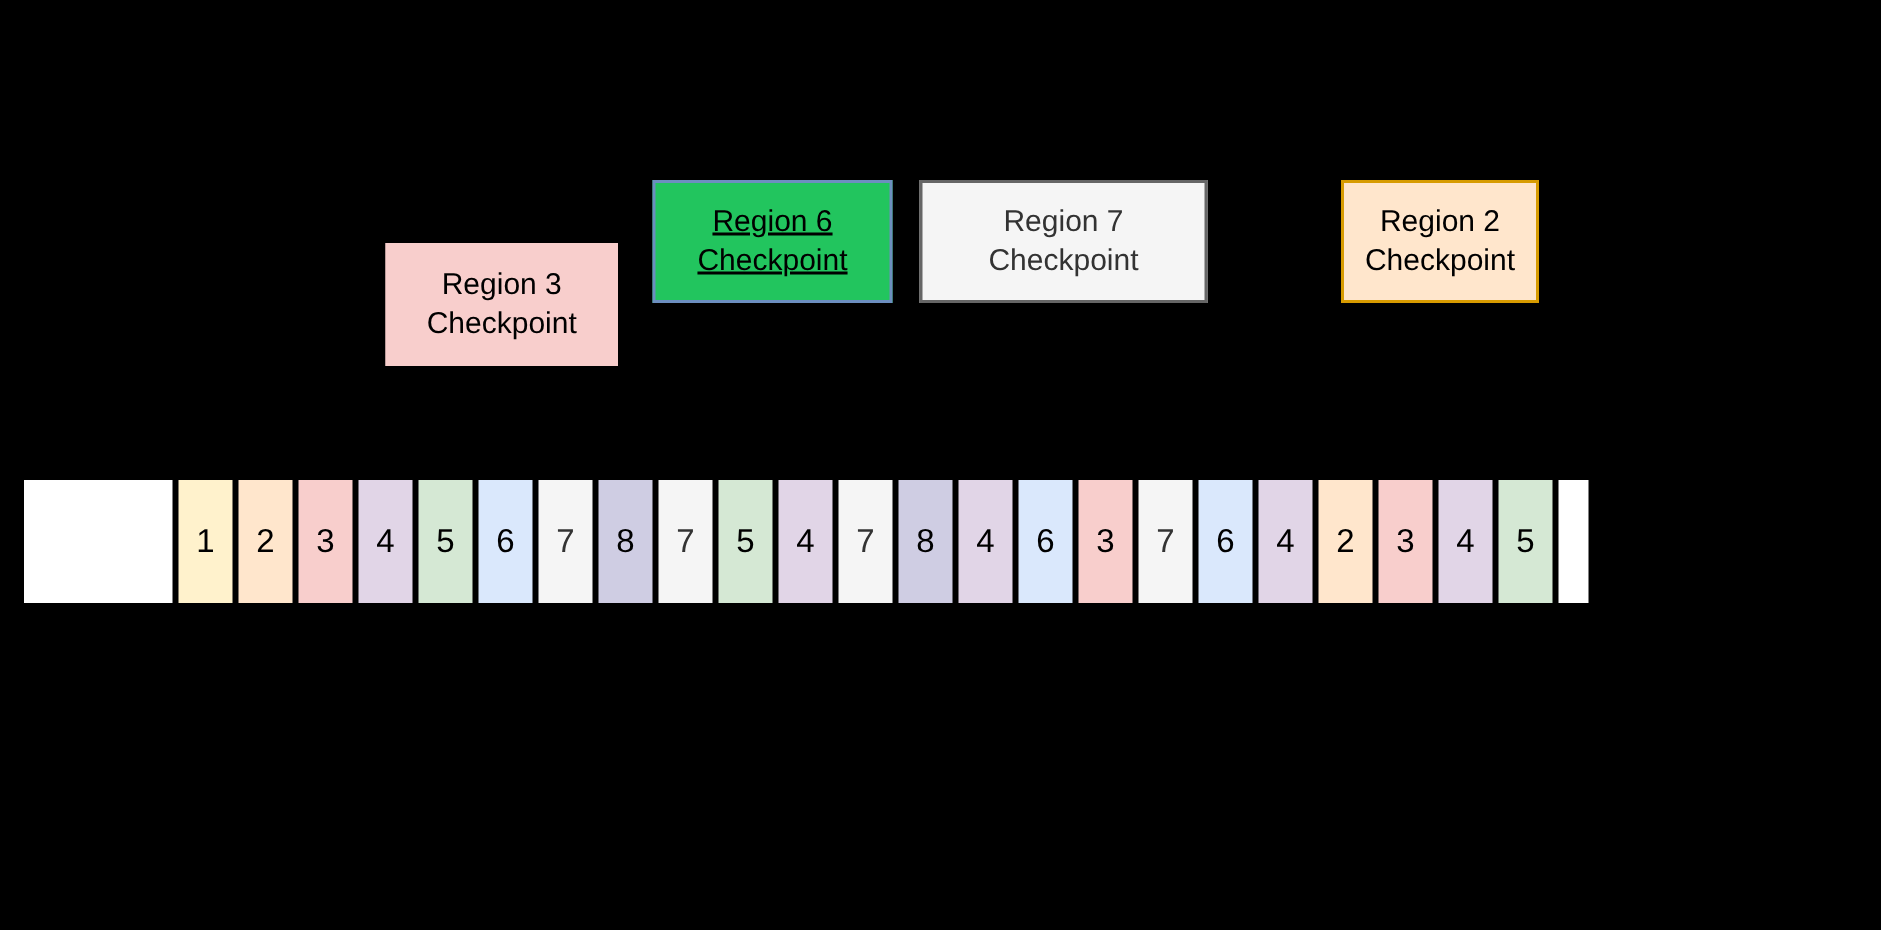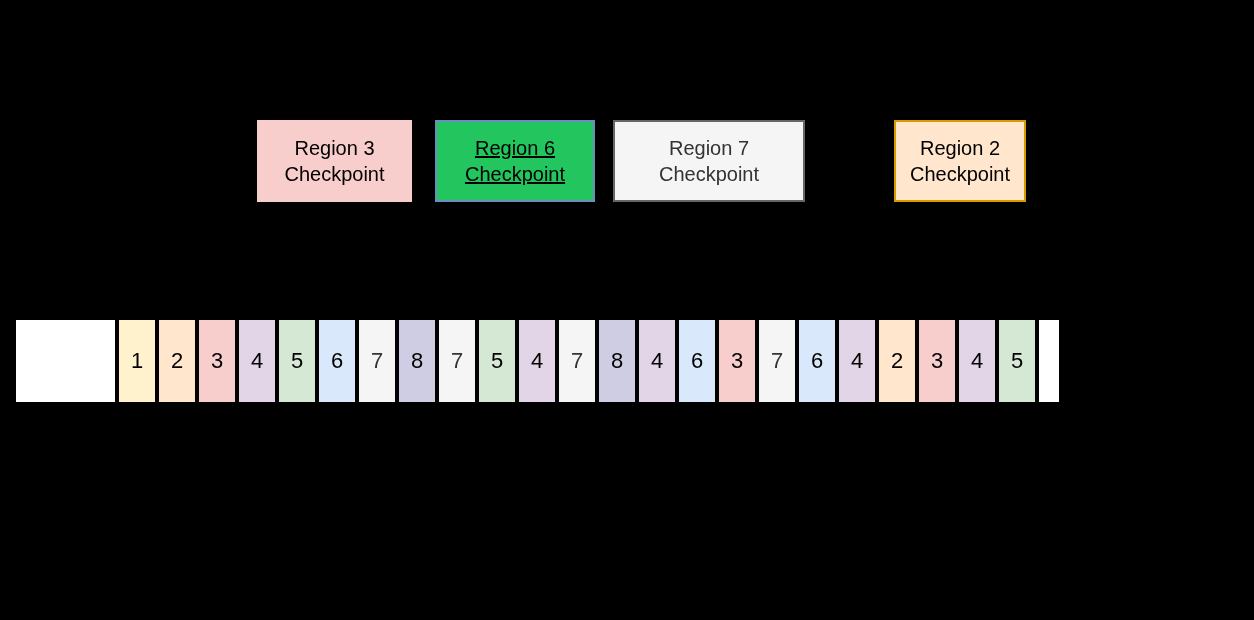--- a/index.html
+++ b/index.html
@@ -58,21 +58,21 @@
   .strip-cell.lead { width: 99px; }
   .strip-cell.tail { width: 20px; }
   .strip-cell.page { width: 36px; }
 </style>
 </head>
 <body>
 
 <div id="canvas" style="background: rgb(0, 0, 0);">
 
   <div>
-      <div class="checkpoint-box" style="background: rgb(248, 206, 204); border-color: rgb(248, 206, 204); color: rgb(0, 0, 0);">
+      <div class="checkpoint-box" style="background: rgb(248, 206, 204); border-color: rgb(248, 206, 204); color: rgb(0, 0, 0); margin-top: 42px;">
     <span>Region 3</span>
     <span>Checkpoint</span>
   </div>
       <div class="checkpoint-box" style="background: #22c55e; border-color: rgb(108, 142, 191); color: rgb(0, 0, 0); text-decoration: underline;">
     <span>Region 6</span>
     <span>Checkpoint</span>
   </div>
       <div class="checkpoint-box" style="background: rgb(245, 245, 245); border-color: rgb(102, 102, 102); color: rgb(51, 51, 51);">
     <span>Region 7</span>
     <span>Checkpoint</span>

